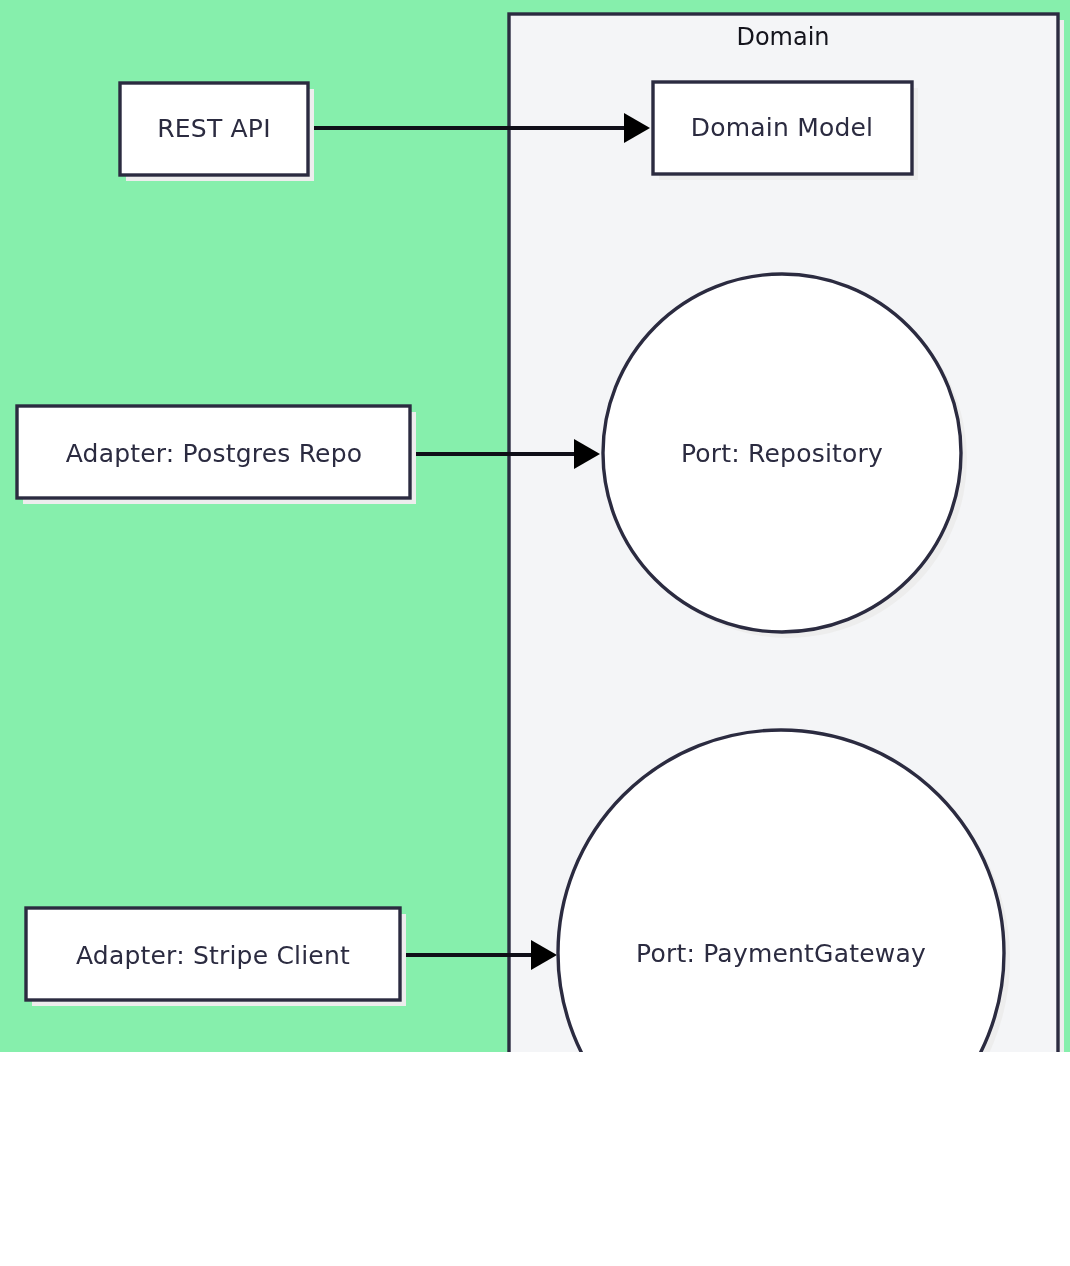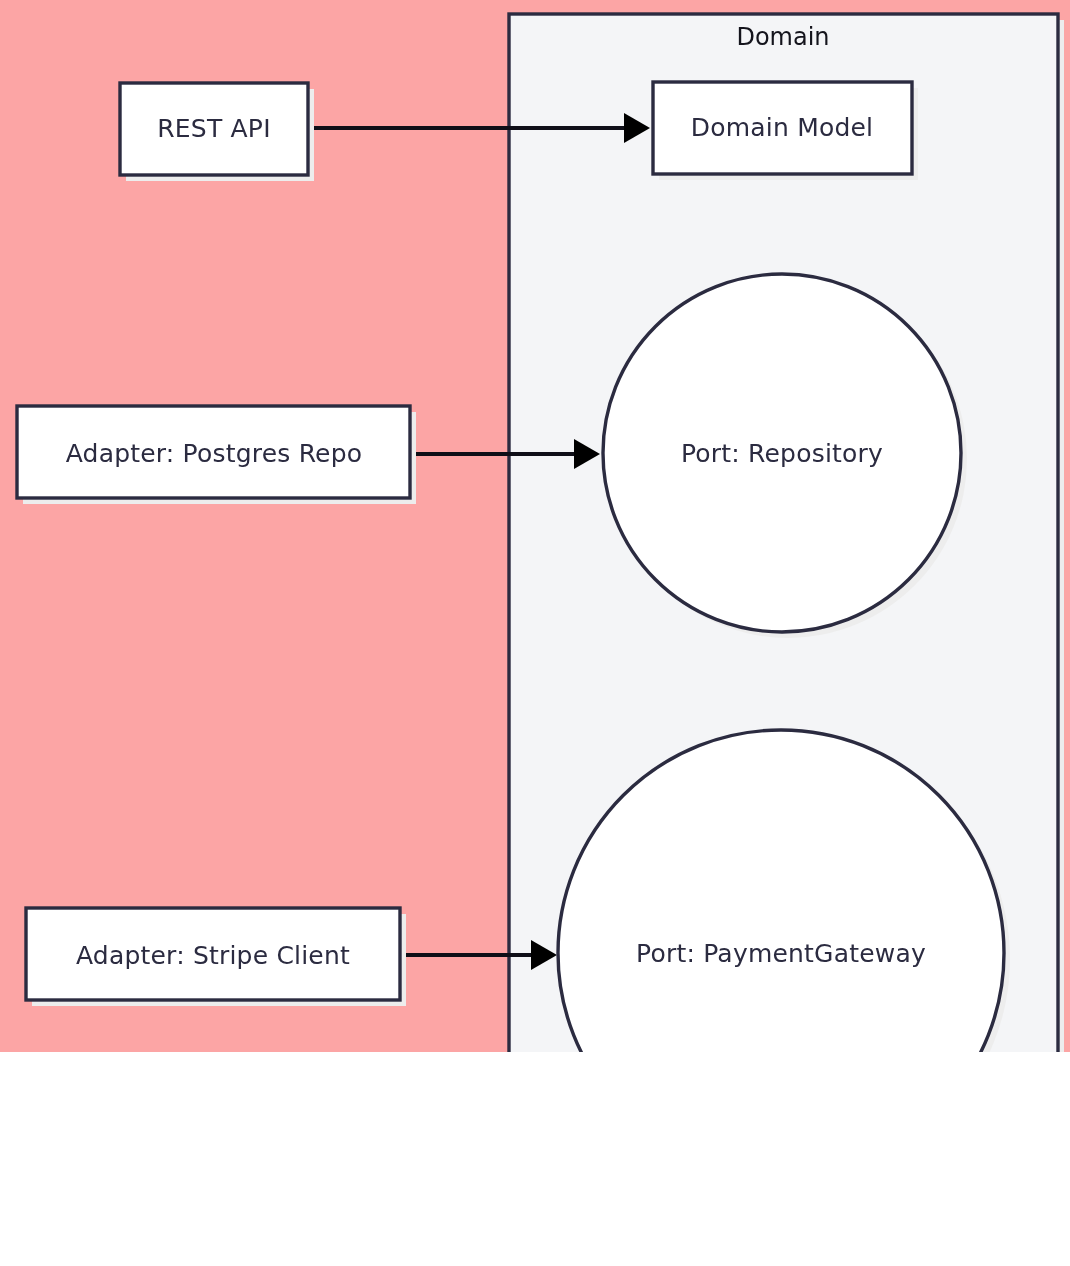--- a/index.html
+++ b/index.html
@@ -8,21 +8,21 @@
     padding: 0;
     background: #ffffff;
   }
   body {
     font-family: "DejaVu Sans", "Liberation Sans", sans-serif;
   }
   #diagram-root {
     position: relative;
     width: 1070px;
     height: 1052px;
-    background: #fca5a5;
+    background: #86efac;
     overflow: hidden;
   }
   #diagram-svg {
     position: absolute;
     top: 0;
     left: 0;
     width: 1070px;
     height: 1266px;
     display: block;
   }

